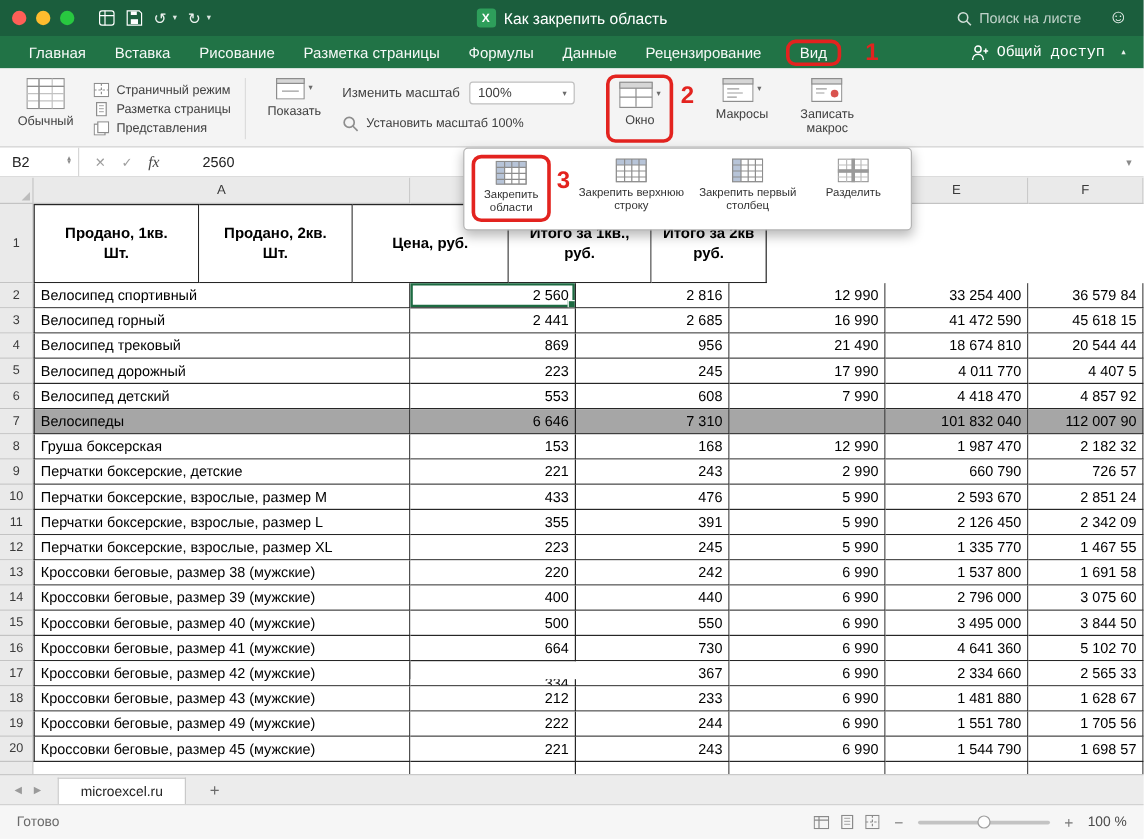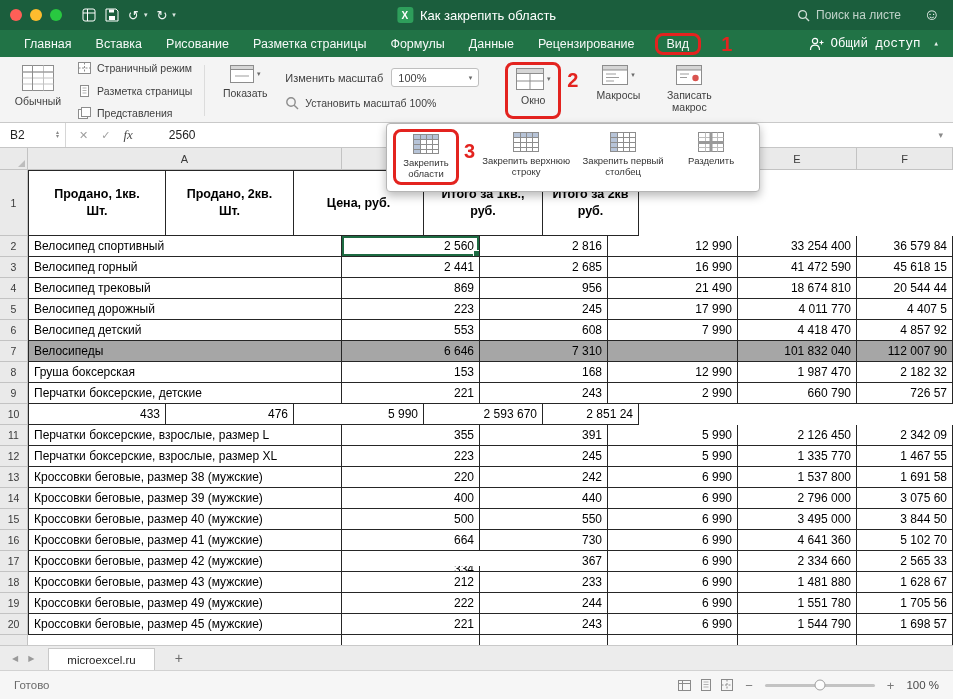--- a/index.html
+++ b/index.html
@@ -30,21 +30,21 @@
   .rtab.annot { border:3px solid #e3231f; border-radius:8px; padding:1px 9px; margin:-3px -4px; }
   .step-num { color:#e3231f; font-weight:700; font-size:20px; line-height:1; font-family:"Liberation Sans",sans-serif; }
   .share { margin-left:auto; display:flex; align-items:center; gap:7px; font-size:12.5px;font-family:Liberation Mono, monospace; }
   .share .caret-up { font-size:9px; margin-left:6px; color:rgba(255,255,255,0.9); }
 
   
   .ribbon { height:66px; background:#f4f4f4; border-bottom:1px solid #c9c9c9; display:flex; align-items:stretch; padding:5px 10px 3px; gap:12px; flex:0 0 auto; color:#3f3f3f; }
   .bigbtn { display:flex; flex-direction:column; align-items:center; gap:4px; font-size:10.5px; color:#3f3f3f; padding-top:3px; min-width:56px; line-height:1.15; }
   .icorow { display:flex; align-items:center; gap:3px; }
   .caret { font-size:7px; color:#6a6a6a; }
-  .vstack { display:flex; flex-direction:column; justify-content:space-between; gap:4px; }
+  .vstack { display:flex; flex-direction:column; justify-content:center; gap:4px; }
   .smallbtn { display:flex; align-items:center; gap:6px; font-size:10.5px; white-space:nowrap; }
   .vsep { width:1px; background:#dcdcdc; margin:3px 0; }
   .zoomgroup { display:flex; flex-direction:column; gap:9px; padding-top:6px; min-width:208px; }
   .zoomrow { display:flex; align-items:center; gap:8px; font-size:11px; }
   .zoomselect { width:88px; height:19px; background:#fff; border:1px solid #bfbfbf; border-radius:3px; display:flex; align-items:center; justify-content:space-between; padding:0 6px; font-size:11px; }
   .zoom100 { display:flex; align-items:center; gap:6px; font-size:10.5px; }
   .annot { border:3px solid #e3231f; border-radius:8px; }
   .bigbtn.annot { padding:3px 7px 4px; }
   .step2 { align-self:flex-start; margin-top:8px; margin-left:-6px; }
 
@@ -391,20 +391,21 @@
           <div class="rownum">9</div>
           <div class="cell tcell" style="width: 314px;">Перчатки боксерские, детские</div>
           <div class="cell ncell" style="width: 138px;">221</div>
           <div class="cell ncell" style="width: 128px;">243</div>
           <div class="cell ncell" style="width: 130px;">2 990</div>
           <div class="cell ncell" style="width: 119px;">660 790</div>
           <div class="cell ncell" style="width: 96px;">726 57</div>
         </div>
         <div class="xlrow">
           <div class="rownum">10</div>
+          <div class="cell tcell" style="width: 314px;">Перчатки боксерские, взрослые, размер M</div>
           <div class="cell ncell" style="width: 138px;">433</div>
           <div class="cell ncell" style="width: 128px;">476</div>
           <div class="cell ncell" style="width: 130px;">5 990</div>
           <div class="cell ncell" style="width: 119px;">2 593 670</div>
           <div class="cell ncell" style="width: 96px;">2 851 24</div>
         </div>
         <div class="xlrow">
           <div class="rownum">11</div>
           <div class="cell tcell" style="width: 314px;">Перчатки боксерские, взрослые, размер L</div>
           <div class="cell ncell" style="width: 138px;">355</div>

